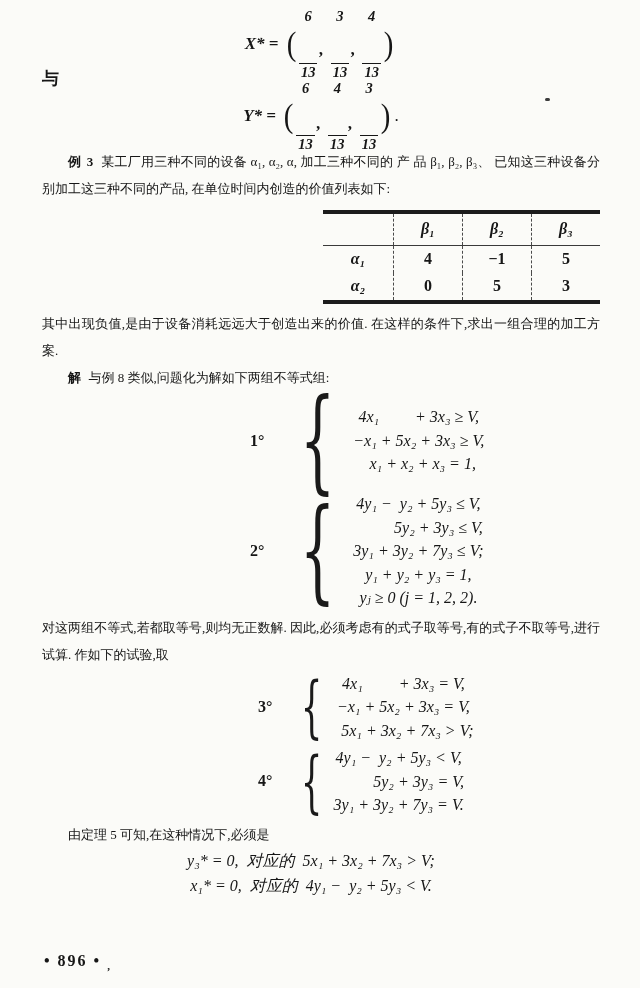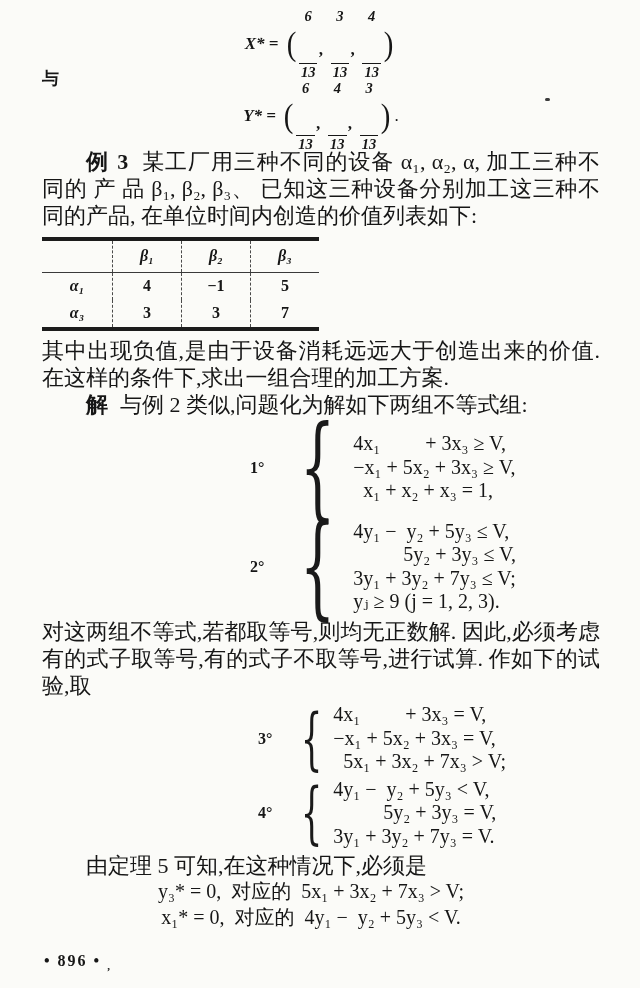--- a/index.html
+++ b/index.html
@@ -10,56 +10,56 @@
     font-family:"Liberation Serif","DejaVu Serif",serif;
     overflow:hidden;
   }
   .page {
     position:relative;
     width:640px; height:988px;
     box-sizing:border-box;
     padding:22px 40px 0 42px;
   }
   
-  .para { font-size:22px; line-height:27px; text-align:justify; margin:0; }
+  .para { font-size:13px; line-height:27px; text-align:justify; margin:0; }
   .indent { text-indent:2em; }
   .blabel { font-weight:bold; letter-spacing:1px; }
   
   .formula {
     display:flex; align-items:center; justify-content:center;
     font-style:italic; font-size:17px; height:44px;
   }
   .flhs { font-weight:bold; margin-right:7px; }
   .paren { font-size:34px; font-style:normal; line-height:1; transform:scaleX(0.85); display:inline-block; font-weight:400; }
   .frac { display:inline-flex; flex-direction:column; align-items:center;
           font-size:14.5px; line-height:1.15; margin:0 2px; font-weight:bold; }
   .frac .den { border-top:1px solid #161616; padding:0 2px;margin-top:38px; }
   .fcomma { align-self:flex-end; margin:0 5px 6px 0; font-weight:bold; }
   .ftail { font-style:normal; margin-left:3px; }
   .conj { font-size:17px; font-weight:bold; line-height:26px; }
   
-  .table-wrap { display:flex; justify-content:flex-start; margin:8px 0 6px 0; }
+  .table-wrap { display:flex; justify-content:flex-end; margin:8px 0 6px 0; }
   table.vals { border-collapse:collapse; border-top:4px solid #1c1c1c; border-bottom:4px solid #1c1c1c; }
   table.vals th, table.vals td { text-align:center; font-size:16px; }
   table.vals th { font-style:italic; font-weight:bold; padding:6px 0 7px 0; border-bottom:1.5px solid #3a3a3a; }
   table.vals td { padding:4px 0 5px 0; }
   td.rowlabel, th.rowlabel { width:70px; }
   .colcell { width:68px; }
   .vline { border-left:1.5px dashed #4a4a4a; }
   td.val { font-weight:bold; }
   td.rowlabel { font-style:italic; font-weight:bold; }
   
   .system { display:flex; align-items:center; margin:4px 0 4px 208px; }
   .syslabel { font-weight:bold; font-size:16px; width:32px; flex:0 0 32px; }
   .brace { display:inline-block; line-height:0.85; transform:scaleX(0.5); transform-origin:center; margin-right:0; color:#1a1a1a; font-family:"DejaVu Serif",serif; }
   .brace::before { content:"{"; }
   .b5 { font-size:112px; }
   .b3 { font-size:68px; }
   .eqlines { display:flex; flex-direction:column; }
-  .eq { font-size:20px; line-height:23.5px; white-space:pre; }
+  .eq { font-style:italic; font-size:16px; line-height:23.5px; white-space:pre;text-align:center; }
   
   .concl { text-align:center; margin-left:-20px; }
   .concl .eq { display:inline; line-height:25.5px; }
   
   .footer { position:absolute; left:44px; bottom:16px; font-weight:bold; font-size:16px; letter-spacing:2px; }
   .footer-mark { font-size:11px; letter-spacing:0; vertical-align:sub; margin-left:6px; }
   .speck { position:absolute; width:5px; height:3px; background:#3c3c3c; border-radius:2px; right:90px; top:98px; }
 </style>
 </head>
 <body>
@@ -124,53 +124,54 @@
         <th class="colcell vline">β₂</th>
         <th class="colcell vline">β₃</th>
       </tr>
       <tr>
         <td class="rowlabel">α₁</td>
         <td class="val vline">4</td>
         <td class="val vline">−1</td>
         <td class="val vline">5</td>
       </tr>
       <tr>
-        <td class="rowlabel">α₃</td>
+        <td class="rowlabel">α₂</td>
+        <td class="val vline">0</td>
+        <td class="val vline">5</td>
         <td class="val vline">3</td>
-        <td class="val vline">3</td>
-        <td class="val vline">7</td>
       </tr>
     </tbody>
       </table>
   </div>
 
   <p class="para">其中出现负值,是由于设备消耗远远大于创造出来的价值.  在这样的条件下,求出一组合理的加工方案.</p>
 
   <p class="para indent">
-    <span class="blabel">解</span>&nbsp;&nbsp;<span>与例 2 类似,问题化为解如下两组不等式组:</span>
+    <span class="blabel">解</span>&nbsp;&nbsp;<span>与例 8 类似,问题化为解如下两组不等式组:</span>
   </p>
 
   <div class="system" style="margin-top:2px;">
     <span class="syslabel">1°</span>
     <span class="brace b5"></span>
     <span class="eqlines">
       <span class="eq">4x₁         + 3x₃ ≥ V,</span>
       <span class="eq">−x₁ + 5x₂ + 3x₃ ≥ V,</span>
       <span class="eq">  x₁ + x₂ + x₃ = 1,</span>
     </span>
   </div>
 
   <div class="system">
     <span class="syslabel">2°</span>
     <span class="brace b5"></span>
     <span class="eqlines">
       <span class="eq">4y₁ −  y₂ + 5y₃ ≤ V,</span>
       <span class="eq">          5y₂ + 3y₃ ≤ V,</span>
       <span class="eq">3y₁ + 3y₂ + 7y₃ ≤ V;</span>
-      <span class="eq">yⱼ ≥ 9 (j = 1, 2, 3).</span>
+      <span class="eq">y₁ + y₂ + y₃ = 1,</span>
+      <span class="eq">yⱼ ≥ 0 (j = 1, 2, 2).</span>
     </span>
   </div>
 
   <p class="para" style="margin-top:2px;">对这两组不等式,若都取等号,则均无正数解.  因此,必须考虑有的式子取等号,有的式子不取等号,进行试算.  作如下的试验,取</p>
 
   <div class="system" style="margin-left:216px;">
     <span class="syslabel">3°</span>
     <span class="brace b3"></span>
     <span class="eqlines">
       <span class="eq">4x₁         + 3x₃ = V,</span>

